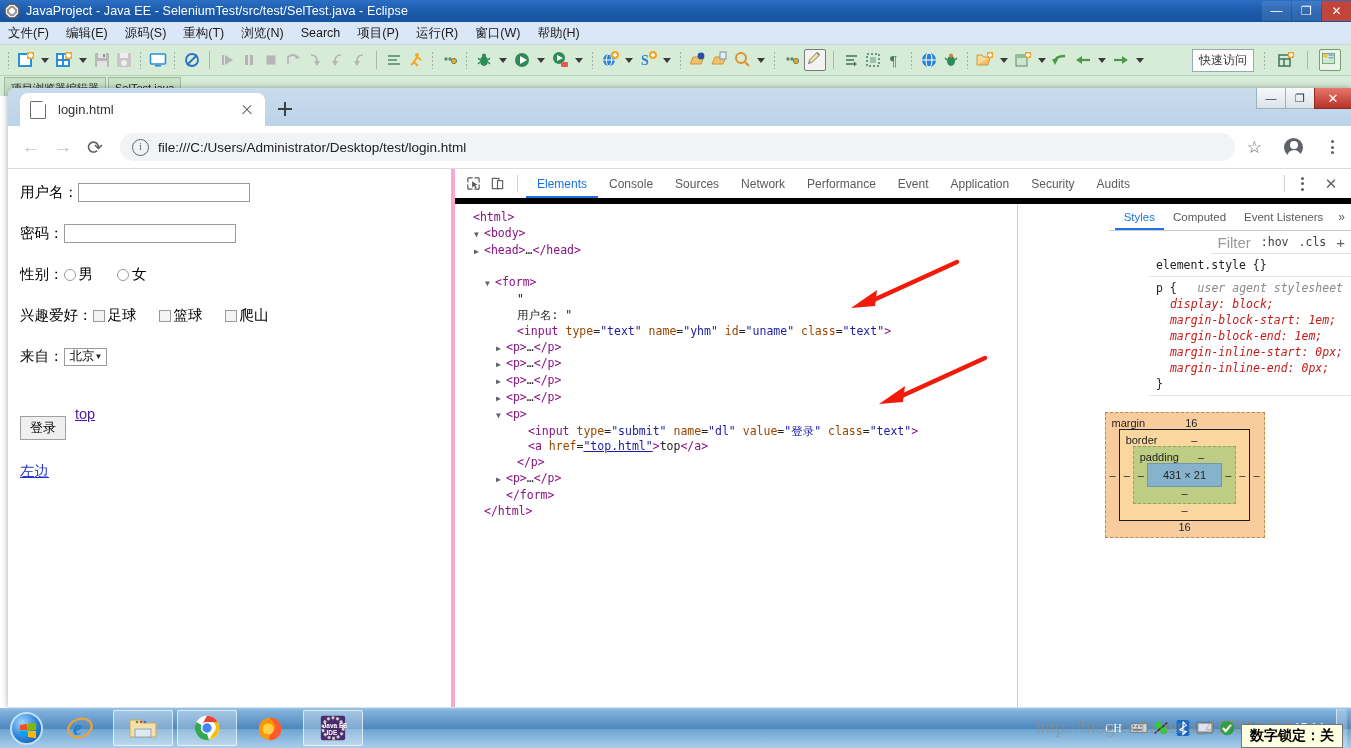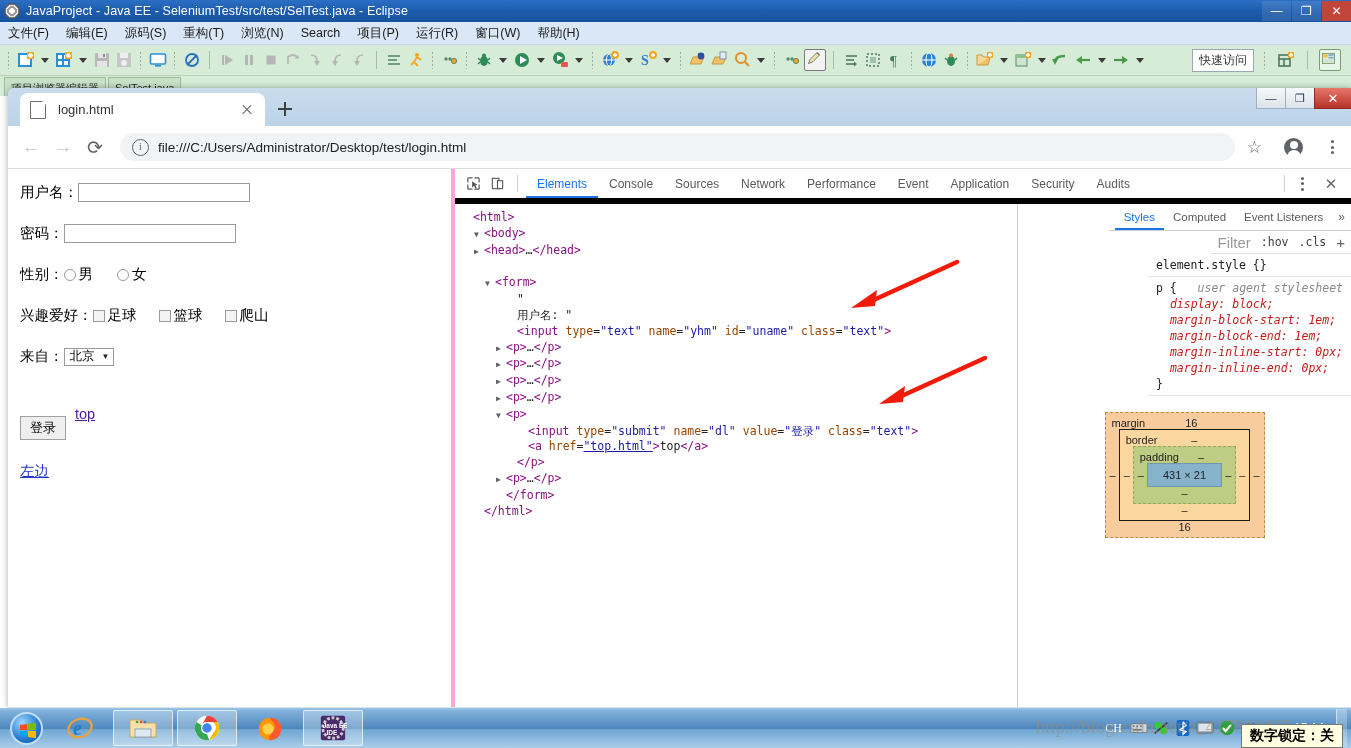--- a/index.html
+++ b/index.html
@@ -94,21 +94,21 @@
   .ch-content{display:flex;height:538px;background:#fff;}
   .page-pane{width:447px;background:#fff;border-right:4px solid #f9a8d4;padding:14px 0 0 12px;box-sizing:border-box;}
   .frow{margin:0 0 22px 0;display:flex;align-items:center;font-size:14.5px;color:#000;}
   .lbl{white-space:nowrap;}
   .tinput{border:1px solid #9b9b9b;height:19px;background:#fff;box-sizing:border-box;}
   .radio{width:12px;height:12px;border-radius:50%;border:1px solid #9a9a9a;background:#fff;
     display:inline-block;vertical-align:-1px;margin-right:3px;box-sizing:border-box;}
   .chk{width:12px;height:12px;border:1px solid #9a9a9a;background:#f4f4f4;display:inline-block;
     vertical-align:-1px;margin-right:3px;box-sizing:border-box;}
   .sel{border:1px solid #9b9b9b;background:#fff;font-size:12.5px;padding:1px 4px 1px 5px;
-    display:inline-flex;align-items:center;gap:7px;height:18px;box-sizing:border-box;}
+    display:inline-flex;align-items:center;height:18px;box-sizing:border-box;}
   .sel .car{font-size:8px;color:#222;}
   .btn-submit{border:1px solid #a0a0a0;background:#efefef;font-size:13px;padding:2px 9px;margin-top:28px;}
   .lnk{color:#4a1a9e;text-decoration:underline;font-size:14.5px;}
   .lnk.blue{color:#2638c8;}
 
   .dt-pane{flex:1;display:flex;flex-direction:column;background:#fff;}
   .dt-tabbar{height:29px;border-bottom:6px solid #000000;display:flex;align-items:center;
     padding-left:6px;background:#fff;}
   .dt-icbtn{width:24px;height:24px;display:flex;align-items:center;justify-content:center;}
   .dt-vsep{width:1px;height:17px;background:#d0d0d0;margin:0 8px;}

